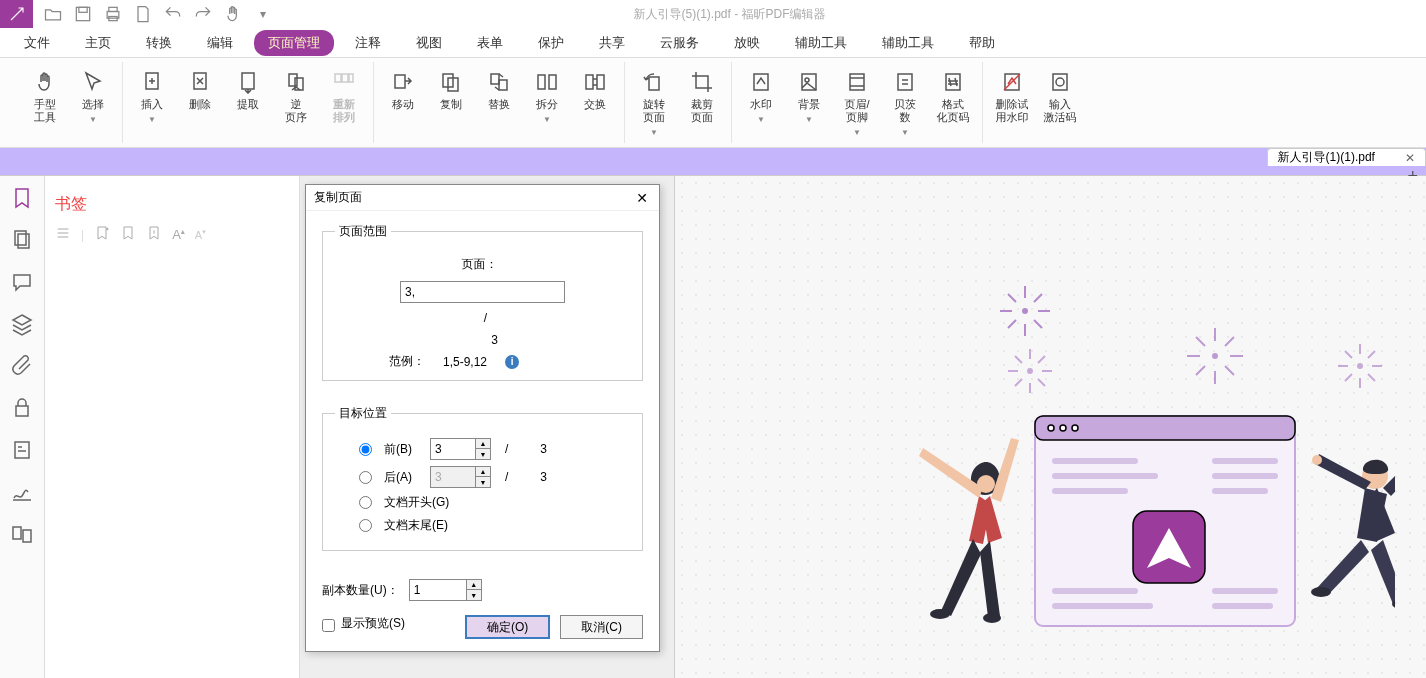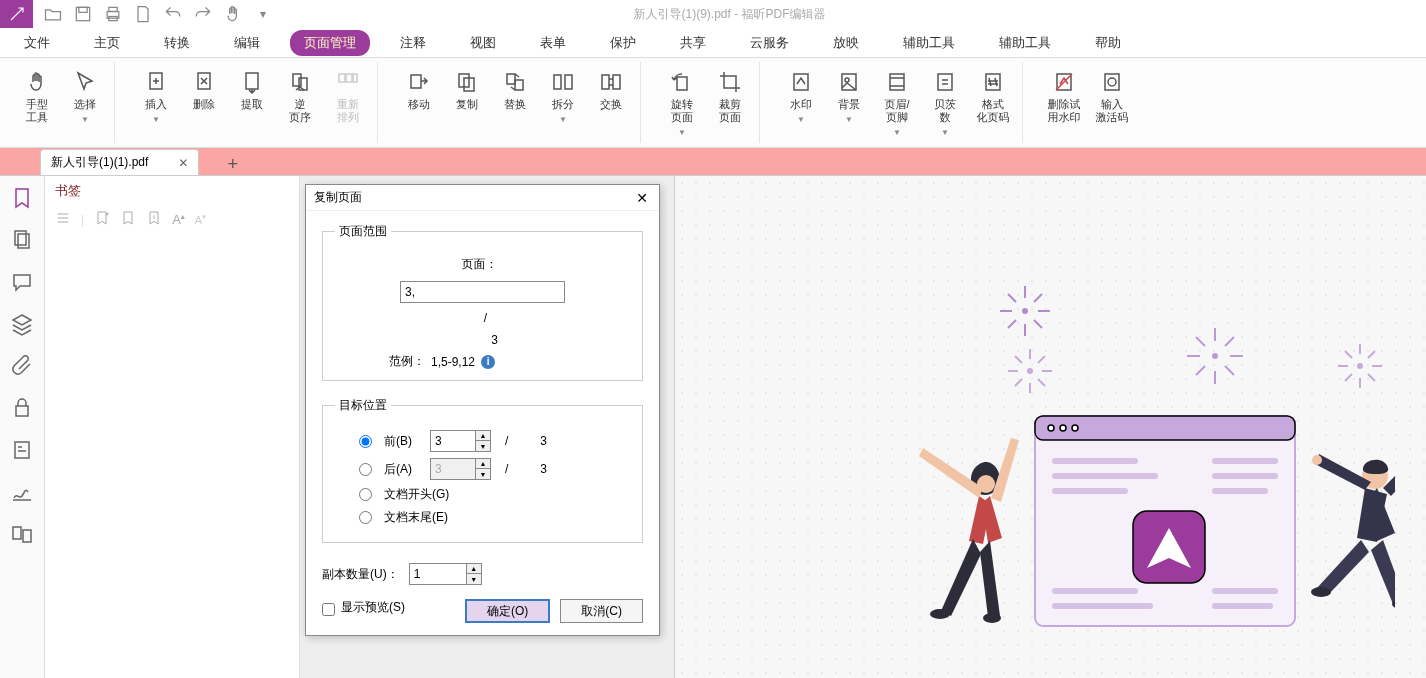--- a/index.html
+++ b/index.html
@@ -5,70 +5,70 @@
 * { box-sizing: border-box; margin: 0; padding: 0; font-family: "Microsoft YaHei", sans-serif; }
 body { width: 1426px; height: 678px; background: #fff; overflow: hidden; font-size: 12px; }
 
 .titlebar { height: 28px; background: #fff; display: flex; align-items: center; }
 .titlebar .logo { width: 33px; height: 28px; background: #9b3b9b; display: flex; align-items: center; justify-content: center; }
 .titlebar .logo svg { width: 18px; height: 18px; }
 .titlebar .qat { display: flex; gap: 10px; padding: 0 10px; align-items: center; }
 .titlebar .qat .tbtn { width: 20px; height: 20px; display: flex; align-items: center; justify-content: center; color: #888; }
 .titlebar .doctitle { flex: 1; text-align: center; color: #aaa; font-size: 12px; }
 
-.menubar { height: 30px; display: flex; align-items: center; padding: 0 10px; gap: 16px; border-bottom: 1px solid #ddd; }
+.menubar { height: 30px; display: flex; align-items: center; padding: 0 10px; gap: 7px; border-bottom: 1px solid #ddd; }
 .menubar .mitem { padding: 4px 14px; font-size: 13px; color: #333; cursor: pointer; border-radius: 12px; }
 .menubar .mitem.active { background: #9b3b9b; color: #fef9c3; }
 
-.ribbon { height: 90px; background: #fcfcfc; border-bottom: 1px solid #ddd; display: flex; padding: 4px 8px; gap: 12px; }
+.ribbon { height: 90px; background: #fcfcfc; border-bottom: 1px solid #ddd; display: flex; padding: 4px 16px; gap: 0; }
 .rgroup { display: flex; gap: 6px; padding: 0 8px; border-right: 1px solid #e5e5e5; }
 .rgroup:last-child { border-right: none; justify-content: center; }
 .rbtn { display: flex; flex-direction: column; align-items: center; justify-content: flex-start; width: 42px; padding-top: 8px; cursor: pointer; gap: 4px; }
 .rbtn .ricon { width: 24px; height: 24px; display: flex; align-items: center; justify-content: center; color: #555; }
 .rbtn .rlabel { font-size: 11px; color: #333; text-align: center; line-height: 1.2; white-space: pre-line; }
-.rbtn.disabled .rlabel { color: #bbb; }
+.rbtn.disabled .rlabel { color: #bbb; font-weight: bold; }
 .rbtn.disabled .ricon { color: #ccc; }
 .rbtn .chev { font-size: 8px; color: #888; }
 
-.tabbar { height: 28px; background: #fca5a5; display: flex; align-items: flex-end; border-bottom: 1px solid #ccc; }
+.tabbar { height: 28px; background: #c4b5fd; display: flex; align-items: flex-end; border-bottom: 1px solid #ccc; flex-direction: column; }
 .doctab { background: #fff; border: 1px solid #ccc; border-bottom: none; height: 26px; display: flex; align-items: center; padding: 0 10px; gap: 30px; border-radius: 4px 4px 0 0; margin-left: 40px; font-size: 12px; }
 .doctab .close { color: #666; cursor: pointer; }
 .addtab { margin-left: 20px; font-size: 18px; color: #555; cursor: pointer; padding: 0 8px; }
 
 .workarea { display: flex; height: 502px; }
 .sidebar { width: 45px; background: #fafafa; border-right: 1px solid #ddd; display: flex; flex-direction: column; align-items: center; padding-top: 10px; gap: 18px; }
 .sidebar .sbtn { width: 24px; height: 24px; display: flex; align-items: center; justify-content: center; color: #666; cursor: pointer; }
 .sidebar .sbtn.active { color: #9b3b9b; }
 
 .bookmarks { width: 255px; background: #fff; border-right: 1px solid #ddd; }
-.bookmarks .bmhead { padding: 6px 10px; font-size: 13px; color: #7f1d1d; }
+.bookmarks .bmhead { padding: 6px 10px; font-size: 16px; color: #ef4444; margin-top: 12px; }
 .bookmarks .bmtools { display: flex; gap: 10px; padding: 4px 10px; color: #aaa; align-items: center; }
 .bookmarks .bmtools span { cursor: pointer; }
 
 .thumbs { width: 375px; background: #eee; border-right: 1px solid #ccc; position: relative; }
 
 .canvas { flex: 1; background: #f7f7f7; background-image: radial-gradient(circle, #e8e8e8 1px, transparent 1px); background-size: 14px 14px; position: relative; overflow: hidden; }
 .illustration { position: absolute; left: 100px; top: 80px; width: 620px; height: 420px; }
 
 
 .dialog { position: absolute; left: 305px; top: 184px; width: 355px; background: #fff; border: 1px solid #888; box-shadow: 2px 2px 8px rgba(0,0,0,0.2); z-index: 100; font-size: 12px; }
 .dialog .dtitle { height: 26px; display: flex; align-items: center; padding: 0 8px; justify-content: space-between; border-bottom: 1px solid #eee; }
 .dialog .dclose { width: 18px; height: 18px; display: flex; align-items: center; justify-content: center; cursor: pointer; font-size: 14px; }
 .dialog .dbody { padding: 12px 16px; }
-.dialog fieldset { border: 1px solid #ccc; padding: 10px 12px; margin-bottom: 16px; }
+.dialog fieldset { border: 1px solid #ccc; padding: 10px 12px; margin-bottom: 24px; }
 .dialog legend { font-size: 12px; padding: 0 4px; }
 .dialog .row { display: flex; align-items: center; gap: 8px; margin: 6px 0; flex-direction: column; }
 .dialog .row label { min-width: 42px; }
 .dialog input[type="text"] { border: 1px solid #888; height: 22px; padding: 0 4px; font-size: 12px; }
 .dialog .spin { display: flex; }
 .dialog .spin input { width: 46px; }
 .dialog .spinbtns { display: flex; flex-direction: column; border: 1px solid #888; border-left: none; }
 .dialog .spinbtns div { width: 14px; height: 10px; font-size: 7px; display: flex; align-items: center; justify-content: center; background: #f0f0f0; cursor: pointer; line-height: 1; }
 .dialog .spinbtns div:first-child { border-bottom: 1px solid #888; }
-.dialog .hint { margin-left: 54px; display: flex; gap: 6px; align-items: center; margin-top: 6px; }
+.dialog .hint { margin-left: 54px; display: flex; gap: 18px; align-items: center; margin-top: 6px; }
 .dialog .infoicon { width: 14px; height: 14px; border-radius: 50%; background: #3b7bbf; color: #fff; font-size: 10px; display: flex; align-items: center; justify-content: center; font-weight: bold; }
 .dialog .radiorow { display: flex; align-items: center; gap: 8px; margin: 6px 0; margin-left: 24px; }
 .dialog .dbottom { display: flex; align-items: center; justify-content: space-between; gap: 10px; padding-top: 4px;}
 .dialog .copies { display: flex; gap: 10px; align-items: center;}
 .dialog .btns { display: flex; gap: 10px; justify-content: flex-end; margin-top: 8px; }
 .dialog .dbtn { height: 24px; padding: 0 20px; border: 1px solid #888; background: #f5f5f5; cursor: pointer; font-size: 12px; }
 .dialog .dbtn.primary { background: #e5d4ee; border: 2px solid #3b7bbf; }
 .dialog input[type=radio], .dialog input[type=checkbox] { margin-right: 4px; }
 .dialog .disabled-spin input { background: #f0f0f0; color: #aaa; }
 
@@ -118,21 +118,21 @@
           <path d="M15 14l5-5-5-5M20 9H9a5 5 0 00-5 5v1"></path>
         </svg>
       </div>
     <div class="tbtn">
         <svg viewBox="0 0 24 24">
           <path d="M8 12V6a1 1 0 012 0v5M10 11V4a1 1 0 012 0v7M12 11V5a1 1 0 012 0v6M14 12V7a1 1 0 012 0v7c0 3-2 6-5 6s-5-3-5-6"></path>
         </svg>
       </div>
     <div class="tbtn">▾</div>
   </div>
-  <div class="doctitle">新人引导(1)(9).pdf - 福昕PDF编辑器</div>
+  <div class="doctitle">新人引导(5)(1).pdf - 福昕PDF编辑器</div>
   <div style="width:250px"></div>
 </div>
 
 <div class="menubar">
   <div class="mitem">文件</div>
   <div class="mitem">主页</div>
   <div class="mitem">转换</div>
   <div class="mitem">编辑</div>
   <div class="mitem active">页面管理</div>
   <div class="mitem">注释</div>

